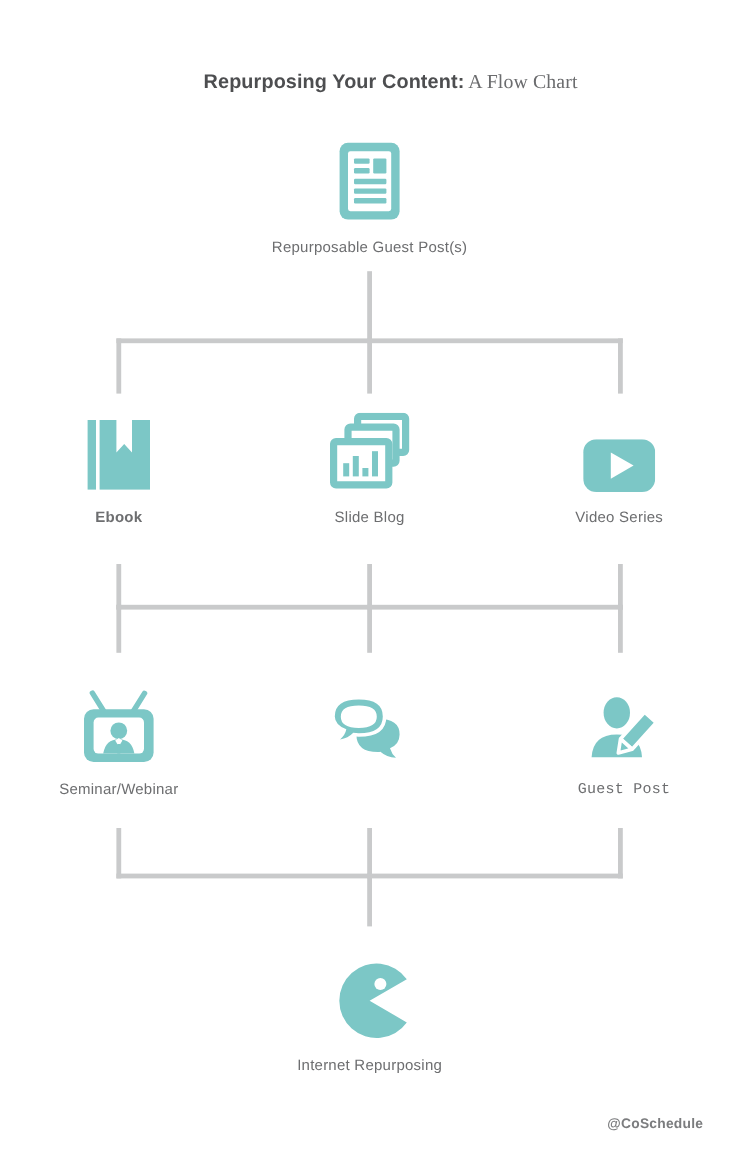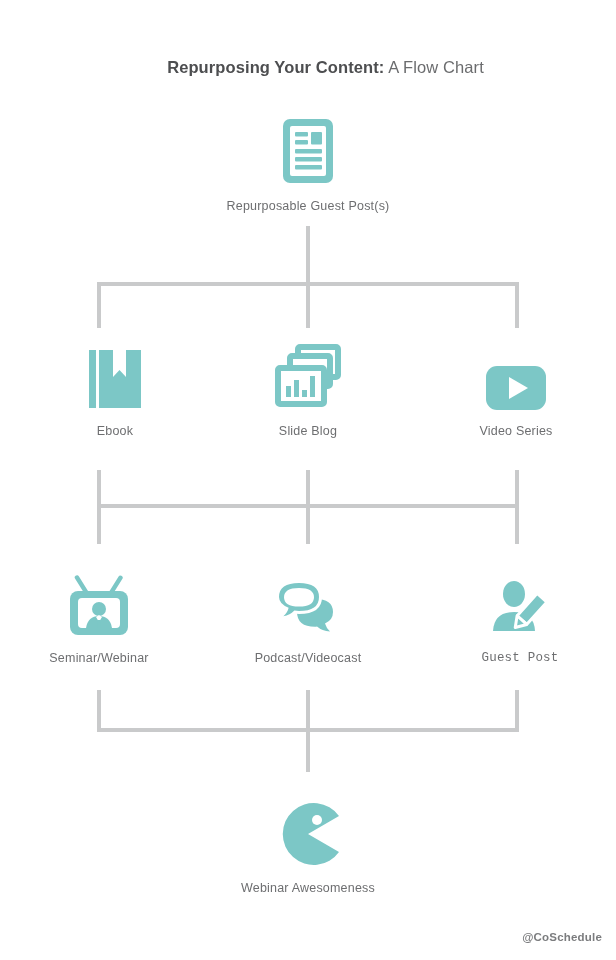--- a/index.html
+++ b/index.html
@@ -34,20 +34,21 @@
     white-space: nowrap;
   }
   .title .bold {
     font-weight: bold;
     color: #4d4e50;
     margin-left: 35px;
   }
   .title .light {
     font-weight: normal;
     color: #6b6c6e;
+    font-family: Liberation Serif, serif;
   }
 
   
   #connectors {
     position: absolute;
     top: 0;
     left: 0;
     width: 616px;
     height: 960px;
     pointer-events: none;
@@ -76,21 +77,21 @@
     margin-top: 14px;
     font-size: 12.5px;
     color: #6d6e70;
     letter-spacing: 0.2px;
     white-space: nowrap;
   }
 
   
   .footer-handle {
     position: absolute;
-    right: 14px;
+    right: 30px;
     bottom: 17px;
     font-size: 11.5px;
     font-weight: bold;
     color: #7b7c7e;
     letter-spacing: 0.2px;
   }
 </style>
 </head>
 <body>
 
@@ -133,21 +134,21 @@
         <rect x="14" y="23" width="13" height="4.5" rx="1" fill="#7cc7c6"></rect>
         <rect x="30" y="15" width="11" height="12.5" rx="1" fill="#7cc7c6"></rect>
         <rect x="14" y="32" width="27" height="4.5" rx="1" fill="#7cc7c6"></rect>
         <rect x="14" y="40" width="27" height="4.5" rx="1" fill="#7cc7c6"></rect>
         <rect x="14" y="48" width="27" height="4.5" rx="1" fill="#7cc7c6"></rect>
       </svg>
     </div>
     <div class="label">Repurposable Guest Post(s)</div>
   </div>
 
-  <div class="node" style="left:115px; top:338px;">
+  <div class="node" style="left:99px; top:338px;font-weight:bold;">
     <div class="icon-wrap">
       <svg width="58" height="62" viewBox="0 0 58 62" aria-hidden="true">
         <rect x="3" y="2" width="7" height="58" fill="#7cc7c6"></rect>
         <rect x="13" y="2" width="42" height="58" fill="#7cc7c6"></rect>
         <path d="M27 2 h13 v27 l-6.5 -7 l-6.5 7 Z" fill="#ffffff"></path>
       </svg>
     </div>
     <div class="label">Ebook</div>
   </div>
 
@@ -203,21 +204,20 @@
     <div class="icon-wrap">
       <svg width="70" height="60" viewBox="0 0 70 60" aria-hidden="true">
 
         <path d="M42 22 q18 0 18 13 q0 8 -8 11.5 q1.5 5 5 8 q-8 -0.5 -13 -5 q-1 0.2 -2 0.2 q-18 0 -18 -14.7 q0 -13 18 -13 Z" fill="#7cc7c6"></path>
 
         <path d="M26 3 q23 0 23 17 q0 17 -23 17 q-2.5 0 -5 -0.4 q-5 5.4 -13 6.4 q5 -4 6 -9.5 q-11 -4.5 -11 -13.5 q0 -17 23 -17 Z" fill="#ffffff"></path>
         <path d="M26 6 q20 0 20 14 q0 14 -20 14 q-2.3 0 -4.6 -0.4 q-4.4 4.6 -11 5.6 q4.3 -3.6 5.2 -8.4 q-9.6 -4 -9.6 -10.8 q0 -14 20 -14 Z" fill="#7cc7c6"></path>
         <path d="M26 11 q15 0 15 9.3 q0 9.3 -15 9.3 q-15 0 -15 -9.3 q0 -9.3 15 -9.3 Z" fill="#ffffff"></path>
       </svg>
     </div>
-    <div class="label">Podcast/Videocast</div>
   </div>
 
   <div class="node" style="left:520px; top:565px;font-family:Liberation Mono, monospace;">
     <div class="icon-wrap">
       <svg width="62" height="58" viewBox="0 0 62 58" aria-hidden="true">
 
         <ellipse cx="25" cy="15" rx="11" ry="13" fill="#7cc7c6"></ellipse>
 
         <path d="M4 52 q1 -19 21 -19 q20 0 21 19 Z" fill="#7cc7c6"></path>
 
@@ -230,18 +230,18 @@
     <div class="label">Guest Post</div>
   </div>
 
   <div class="node" style="left:308px; top:795px;">
     <div class="icon-wrap">
       <svg width="66" height="66" viewBox="0 0 66 66" aria-hidden="true">
         <path d="M33 33 L64 15 A31 31 0 1 0 64 51 Z" fill="#7cc7c6"></path>
         <circle cx="42" cy="19" r="5" fill="#ffffff"></circle>
       </svg>
     </div>
-    <div class="label">Webinar Awesomeness</div>
+    <div class="label">Internet Repurposing</div>
   </div>
 
   <div class="footer-handle">@CoSchedule</div>
 
 </div>
 
 </body></html>

